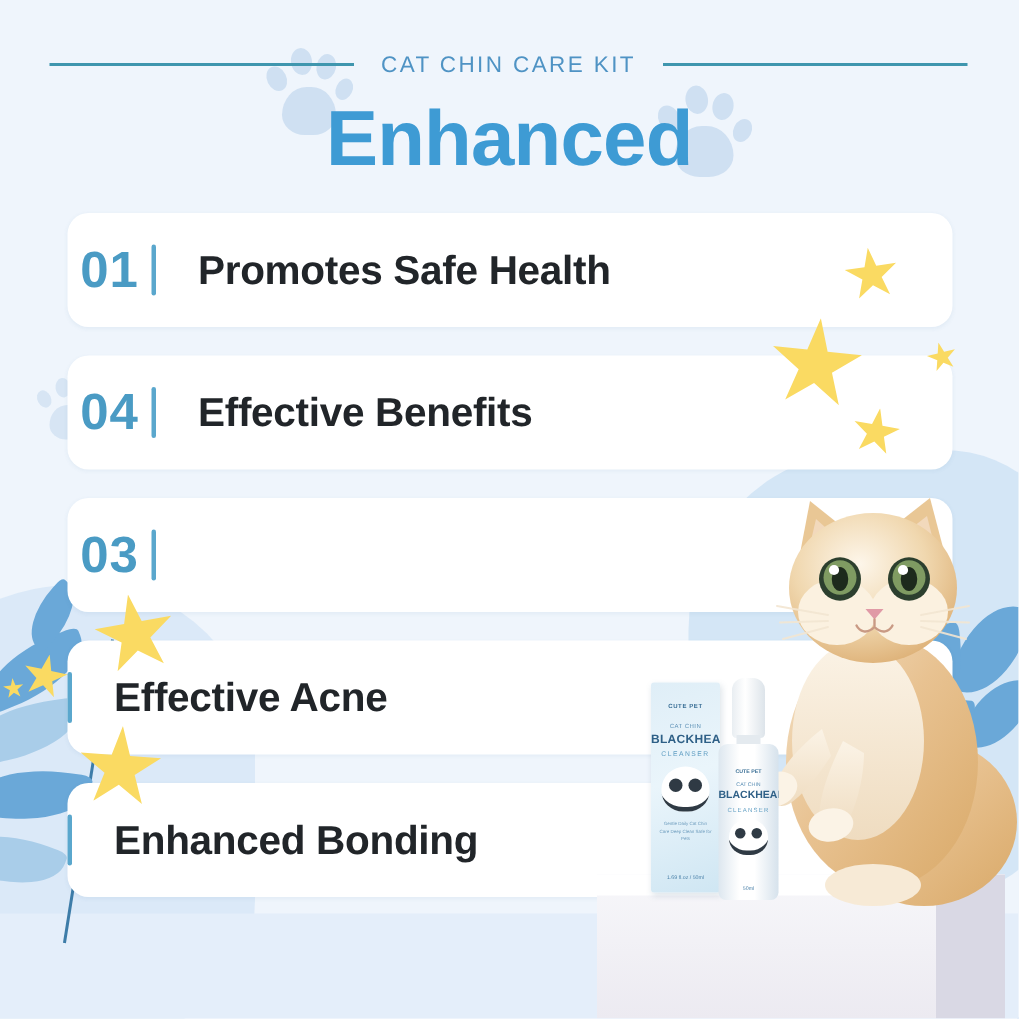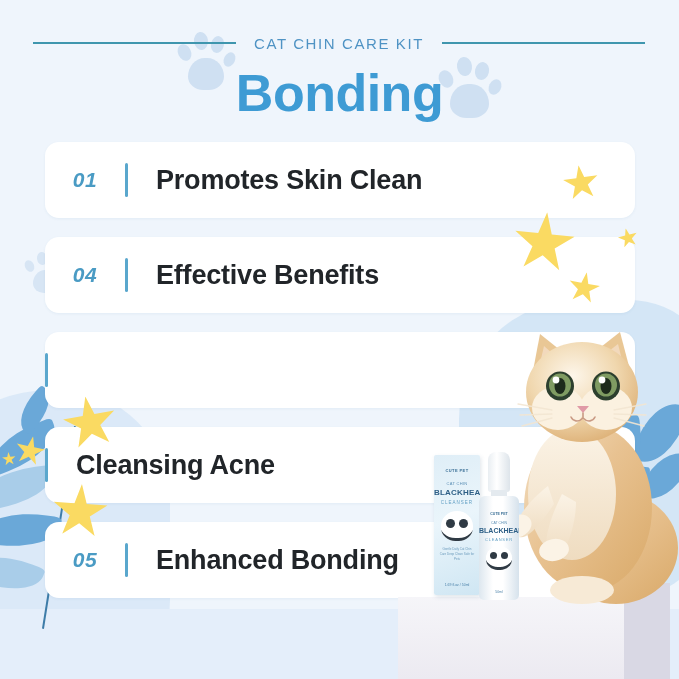--- a/index.html
+++ b/index.html
@@ -131,27 +131,26 @@
     position: relative;
     height: 76px;
     margin-bottom: 19px;
     background: #ffffff;
     border-radius: 14px;
     display: flex;
     align-items: center;
     box-shadow: 0 1px 3px rgba(60, 110, 160, .07);
   }
   .card .num {
-    width: 80px;
-    text-align: center;
-    font-size: 21px;
+    width: 56px;
+    text-align: center;
+    font-size: 34px;
     font-weight: 700;
     color: #4a9bc4;
     letter-spacing: .5px;
-    font-style: italic;
   }
   .card .bar {
     width: 3px;
     height: 34px;
     background: #5aa7cd;
     border-radius: 2px;
   }
   .card .label {
     padding-left: 28px;
     font-size: 27px;
@@ -416,42 +415,42 @@
       <div class="pad" style="left:35px; top:16px; width:8px;  height:11px; transform:rotate(26deg);"></div>
       <div class="sole" style="left:9px; top:20px; width:26px; height:23px;"></div>
     </div>
   </div>
 
   <div class="kicker-row">
     <div class="rule"></div>
     <div class="kicker">CAT CHIN CARE KIT</div>
     <div class="rule"></div>
   </div>
-  <div class="title">Bonding</div>
+  <div class="title">Enhanced</div>
 
   <div class="cards">
     <div class="card">
       <div class="num">01</div>
       <div class="bar"></div>
-      <div class="label">Promotes Skin Clean</div>
+      <div class="label">Promotes Safe Health</div>
     </div>
     <div class="card">
       <div class="num">04</div>
       <div class="bar"></div>
       <div class="label">Effective Benefits</div>
     </div>
     <div class="card">
+      <div class="num">03</div>
       <div class="bar"></div>
     </div>
     <div class="card">
       <div class="bar"></div>
-      <div class="label">Cleansing Acne</div>
+      <div class="label">Effective Acne</div>
     </div>
     <div class="card">
-      <div class="num">05</div>
       <div class="bar"></div>
       <div class="label">Enhanced Bonding</div>
     </div>
   </div>
 
   <div>
     <div class="star" style="left:563px; top:165px; width:36px; height:36px; transform:rotate(-8deg);"></div>
     <div class="star" style="left:513px; top:212px; width:62px; height:62px; transform:rotate(6deg);"></div>
     <div class="star" style="left:618px; top:228px; width:20px; height:20px; transform:rotate(-14deg);"></div>
     <div class="star" style="left:568px; top:272px; width:32px; height:32px; transform:rotate(10deg);"></div>

